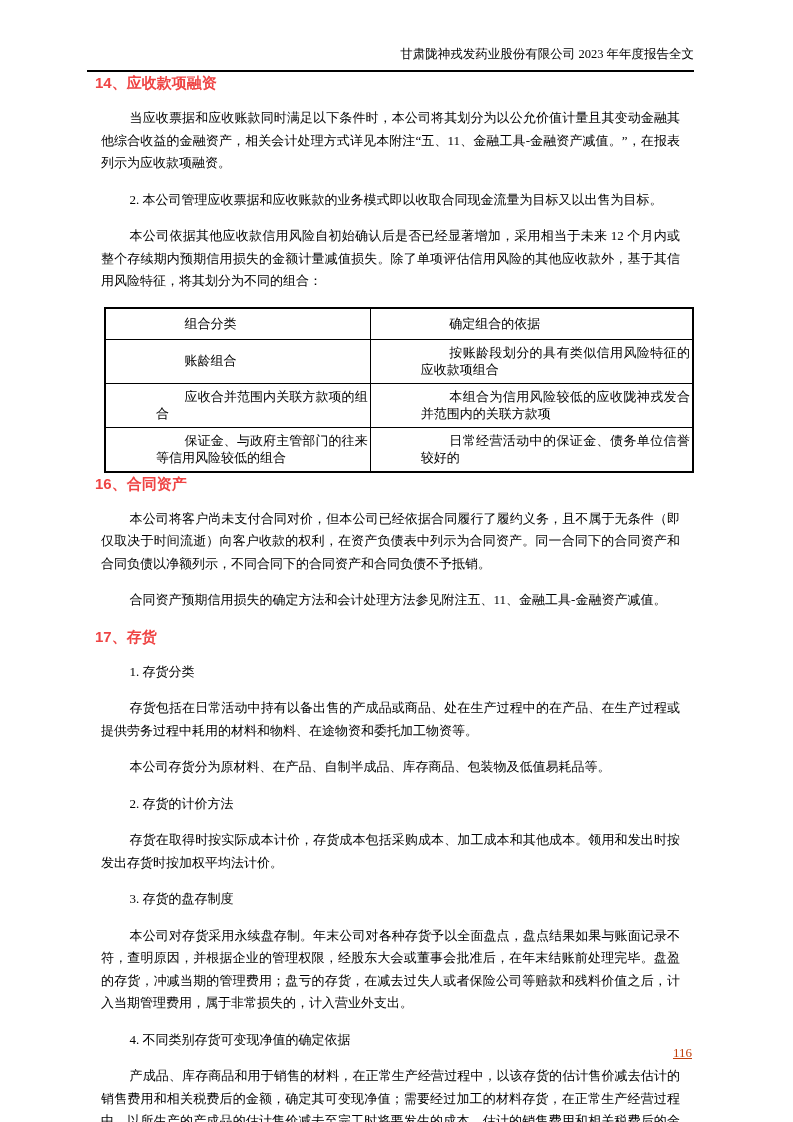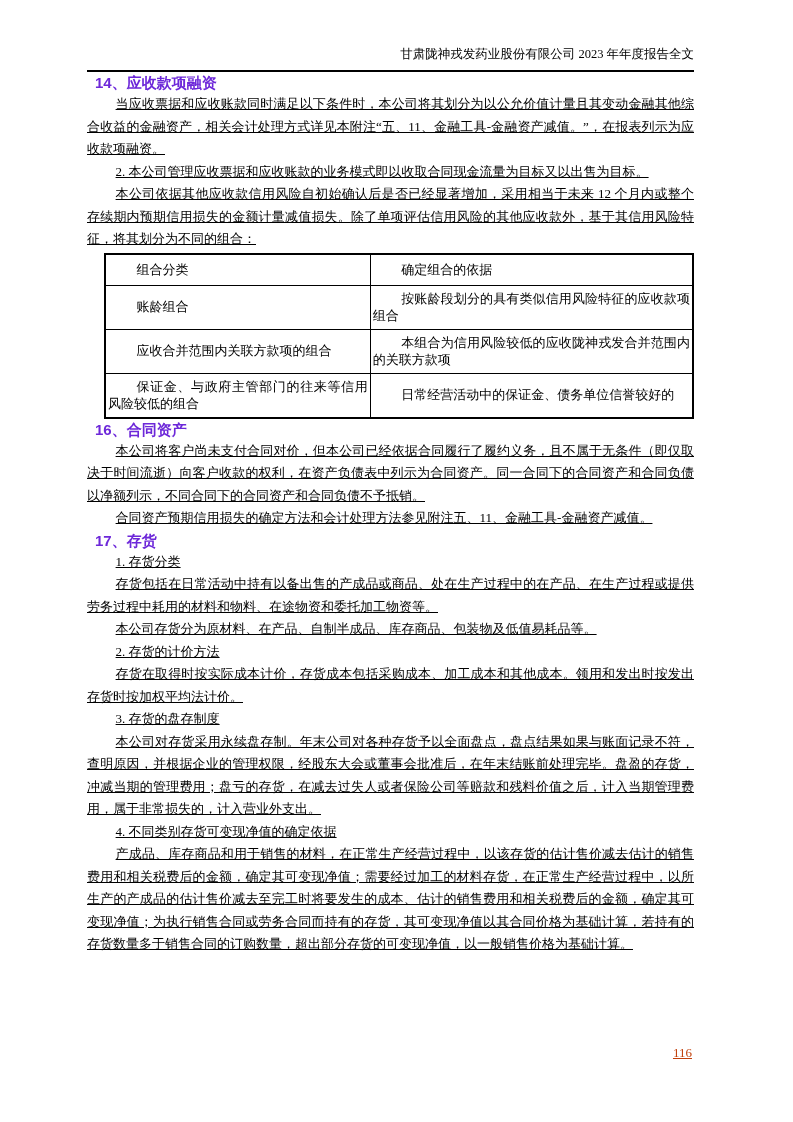--- a/index.html
+++ b/index.html
@@ -28,31 +28,30 @@
     border-top: 2px solid #000000;
     margin: 8px 0 0 0;
     height: 0;
   }
   h2.sec-title {
     font-family: "Liberation Sans", "DejaVu Sans", sans-serif;
     font-size: 15px;
     font-weight: 700;
     line-height: 21px;
     margin: 0 0 0 8px;
-    color: #6d28d9;
+    color: #ef4444;
   }
   .mt-sec14 { margin-top: 24px; }
   .mt-sec15 { margin-top: 15px; }
   .mt-sec16 { margin-top: 22px; }
   .mt-sec17 { margin-top: 13px; }
   p.body-p {
-    margin: 0;
+    margin: 14px;
     text-align: justify;
     text-align-last: left;
-    text-decoration: underline;
   }
   p.indent { text-indent: 2.2em; }
   .mt-para { margin-top: 16px; }
   .mt-gap  { margin-top: 21px; }
   table.policy-table {
     width: calc(100% - 17px);
     margin: 2px 0 0 17px;
     border-collapse: collapse;
     border: 2px solid #000000;
     table-layout: fixed;
@@ -64,20 +63,21 @@
     font-size: 13px;
     line-height: 17.5px;
   }
   table.policy-table tr.r1 td, table.policy-table tr.r2 td { height: 22px; }
   td.col-left  { width: 45%; }
   td.col-right { width: 55%; }
   .cell-text {
     text-indent: 2.2em;
     text-align: justify;
     text-align-last: left;
+    margin-left: 48px;
   }
   .page-number {
     position: absolute;
     right: 72px;
     bottom: 58px;
     font-size: 13px;
     color: #c2410c;
     text-decoration: underline;
   }
 </style>

